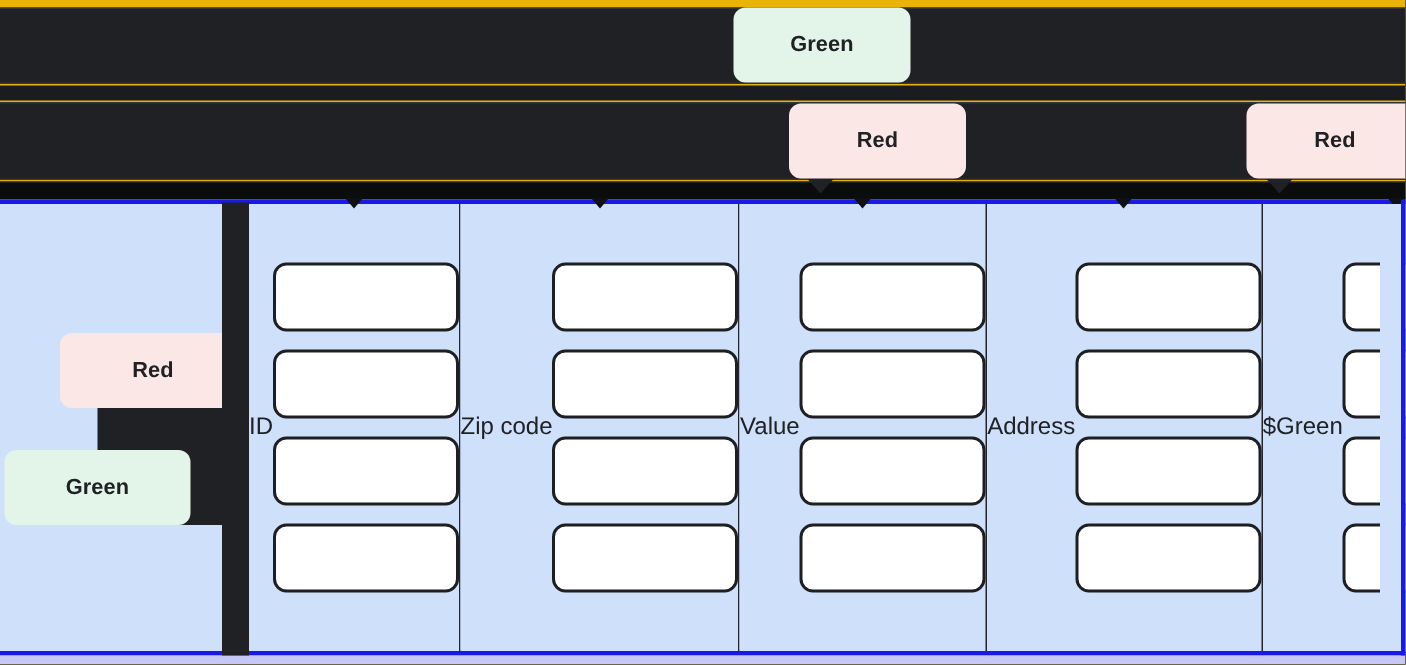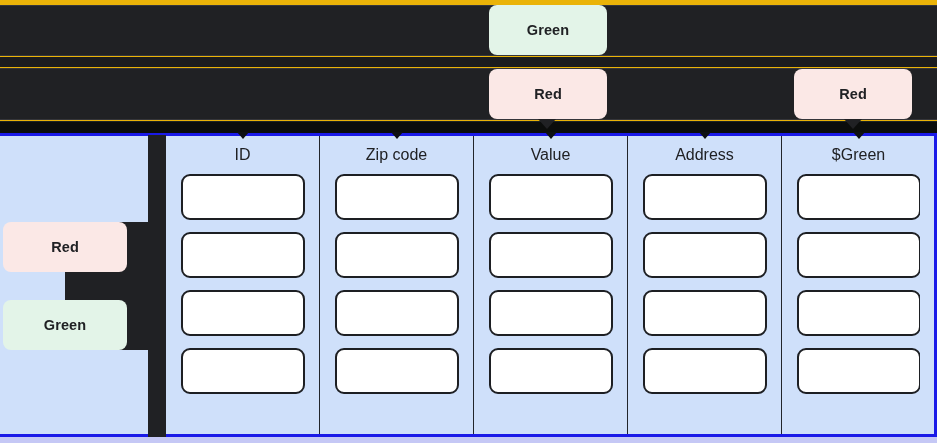--- a/index.html
+++ b/index.html
@@ -49,21 +49,21 @@
     display: flex;
     align-items: center;
     justify-content: center;
     font-size: 14.5px;
     font-weight: bold;
     color: #202124;
     letter-spacing: 0.1px;
     z-index: 30;
   }
   .chip.green { background: #e3f4e8; }
-  .chip.red   { background: #fbe8e6; }
+  .chip.red   { background: #fbe8e6; margin-left: 37px; }
 
   
   .chip-arrow-down {
     position: absolute;
     width: 0; height: 0;
     border-left: 9px solid transparent;
     border-right: 9px solid transparent;
     border-top: 10px solid #202124;
     z-index: 29;
   }
@@ -139,21 +139,21 @@
     display: flex;
     z-index: 10;
   }
   .col {
     position: relative;
     flex: 1 1 0;
     background: #cfe0fa;
     border-right: 1.5px solid #22252b;
     box-sizing: border-box;
     display: flex;
-    flex-direction: column;
+    flex-direction: row;
     align-items: center;
   }
   .col:last-child {
     border-right: none;
   }
   .col-header {
     font-size: 16px;
     color: #202124;
     height: 38px;
     line-height: 38px;

